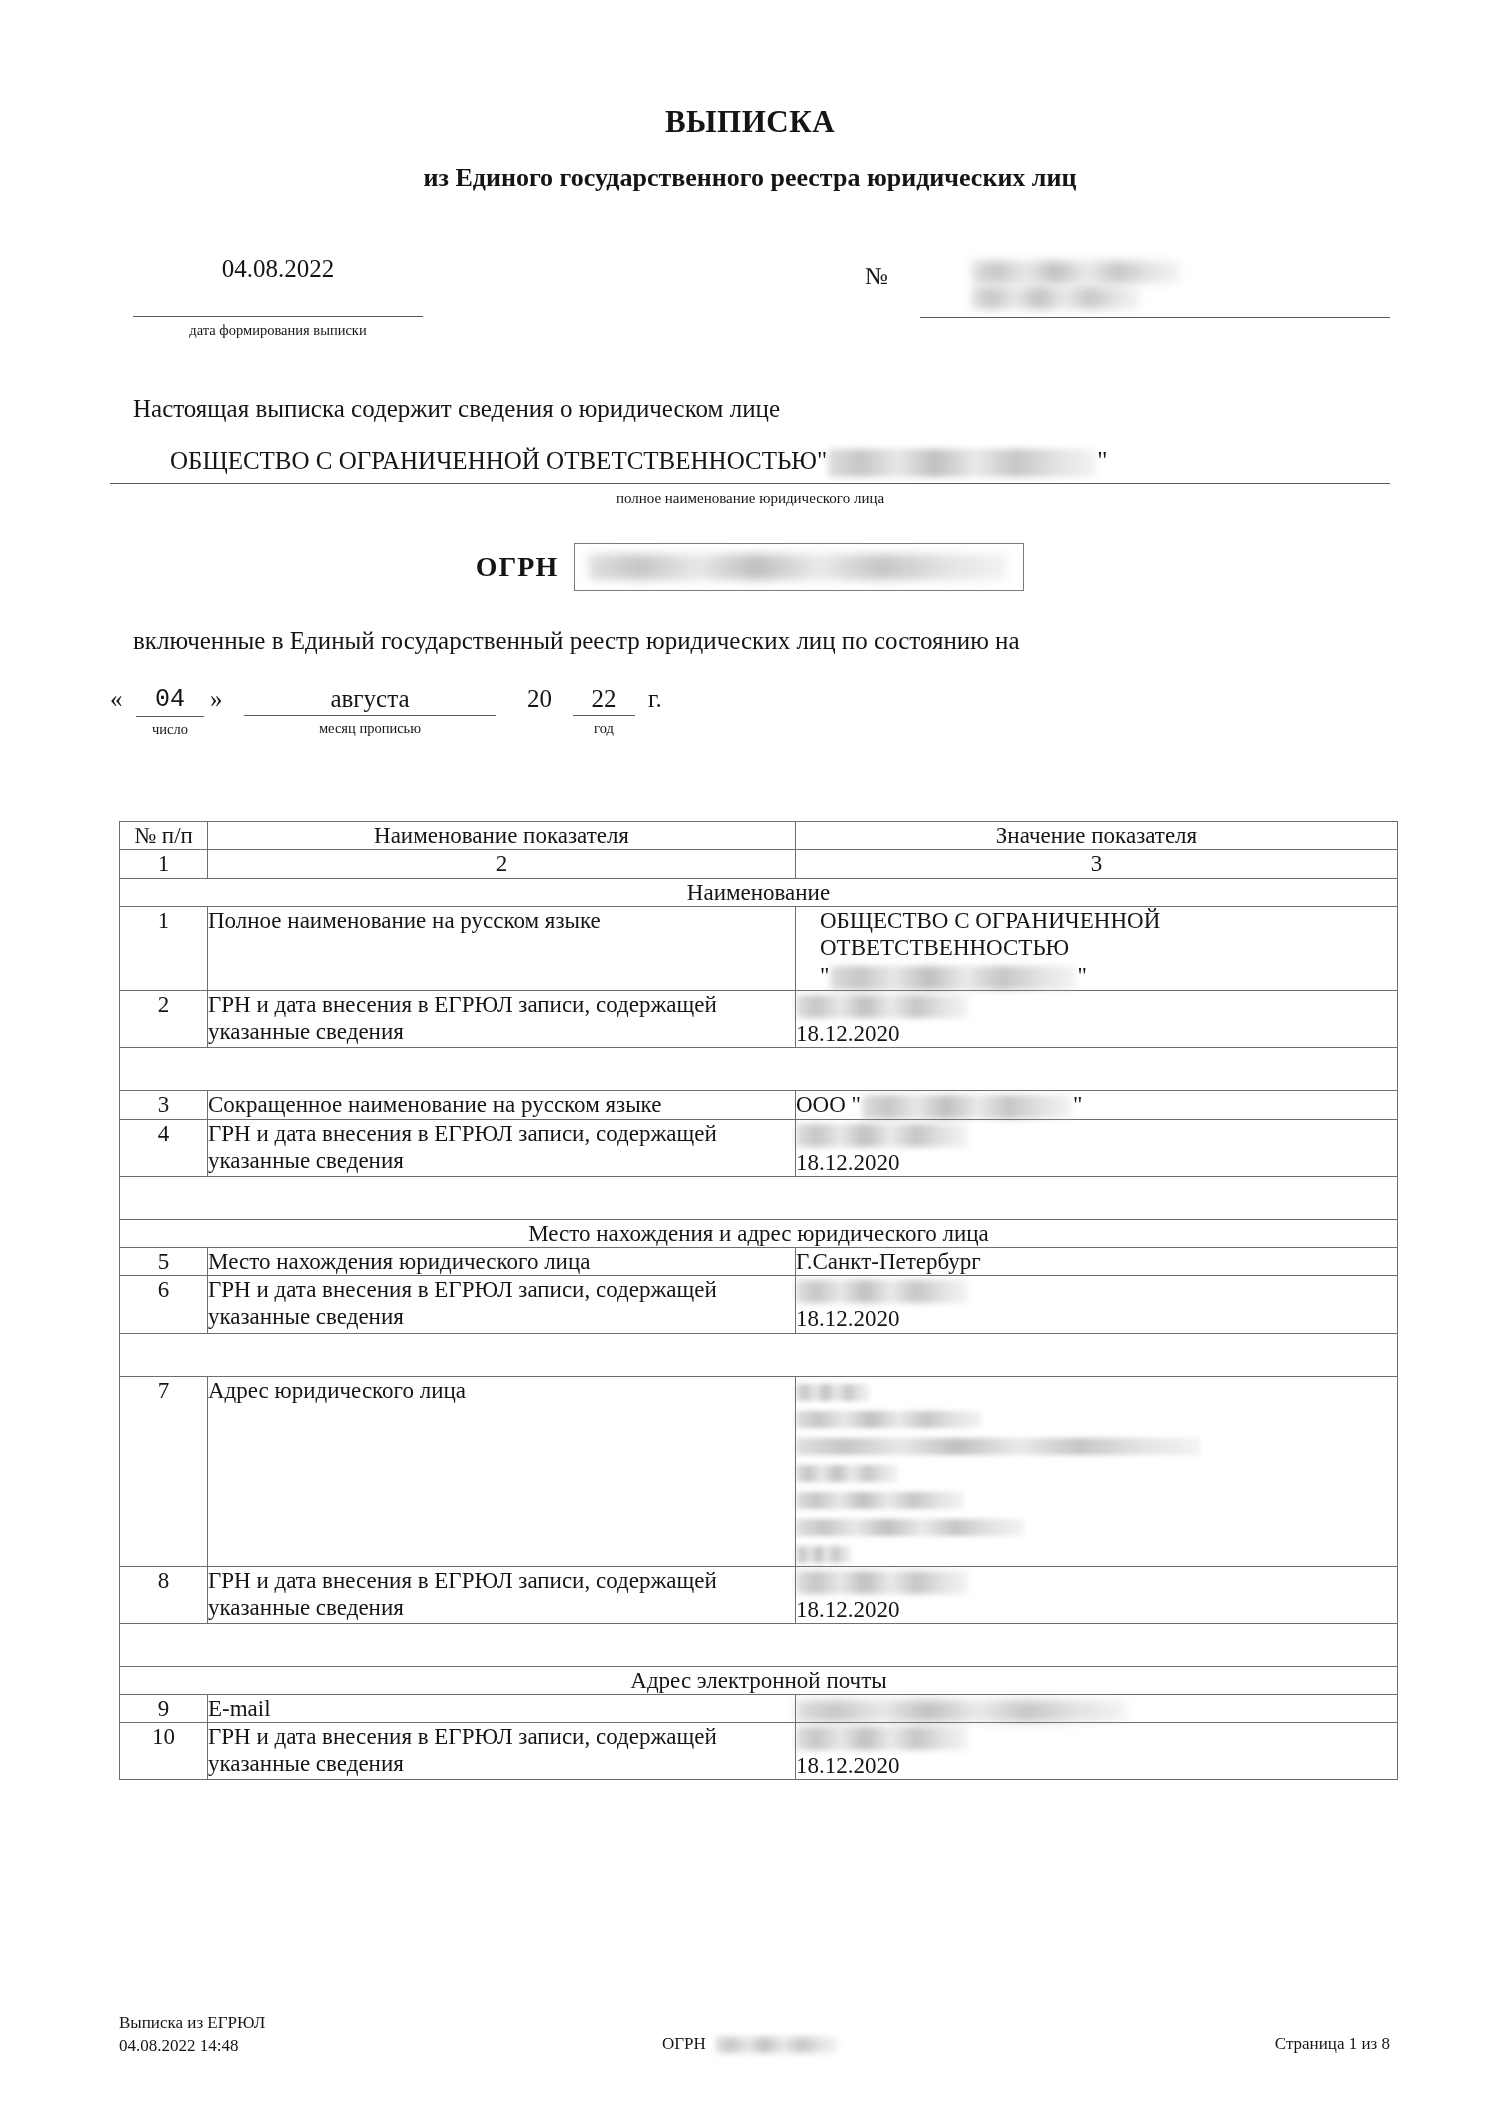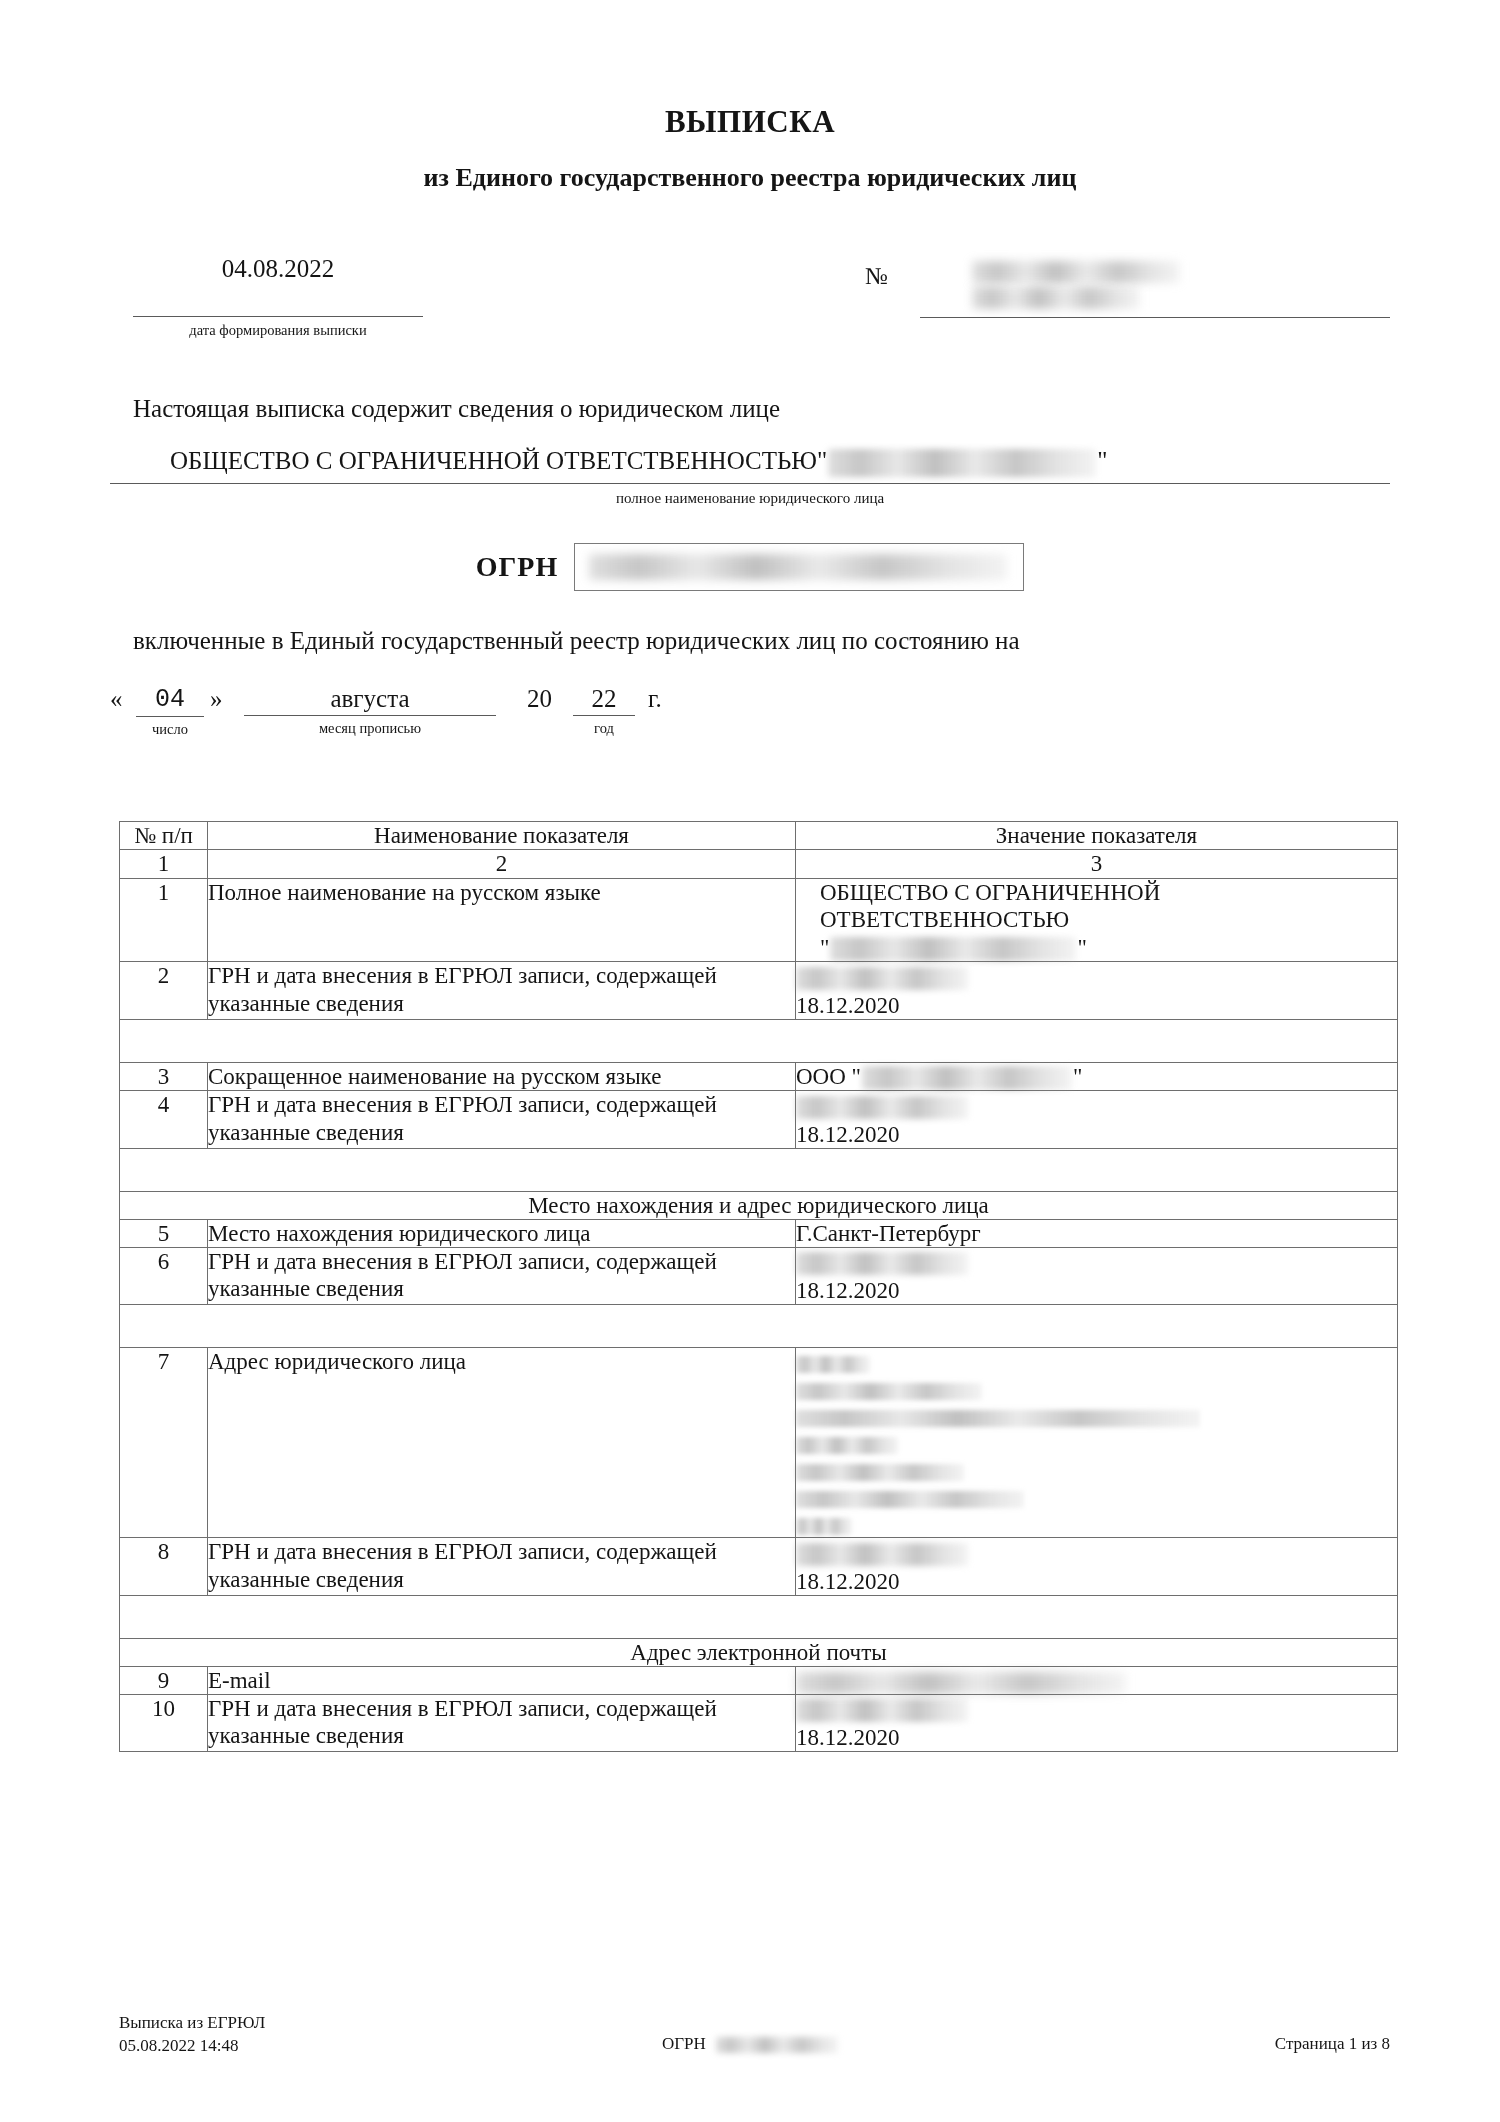--- a/index.html
+++ b/index.html
@@ -344,20 +344,23 @@
       </tr>
       <tr>
         <td class="th-center">1</td>
         <td class="th-center">2</td>
         <td class="th-center">3</td>
       </tr>
     </thead>
     <tbody>
 
       <tr>
+        <td class="section-head" colspan="3">Наименование</td>
+      </tr>
+      <tr>
         <td class="c-num">1</td>
         <td class="c-name">Полное наименование на русском языке</td>
         <td class="c-val">
           <div class="val-lines">ОБЩЕСТВО С ОГРАНИЧЕННОЙ</div>
           <div class="val-lines">ОТВЕТСТВЕННОСТЬЮ</div>
           <div class="val-lines">
             <span>"</span><span class="redact" style="width:246px;height:24px;margin:0 1px;"></span><span>"</span>
           </div>
         </td>
       </tr>
@@ -460,21 +463,21 @@
           <div class="val-date">18.12.2020</div>
         </td>
       </tr>
 
     </tbody>
   </table>
 
   <div class="footer">
     <div class="foot-left">
       <div>Выписка из ЕГРЮЛ</div>
-      <div>05.08.2022 14:48</div>
+      <div>04.08.2022 14:48</div>
     </div>
     <div class="foot-center">
       <span>ОГРН</span>
       <span class="redact" style="width:122px;height:16px;margin-left:6px;"></span>
     </div>
     <div class="foot-right">Страница 1 из 8</div>
   </div>
 
 </div>
 

